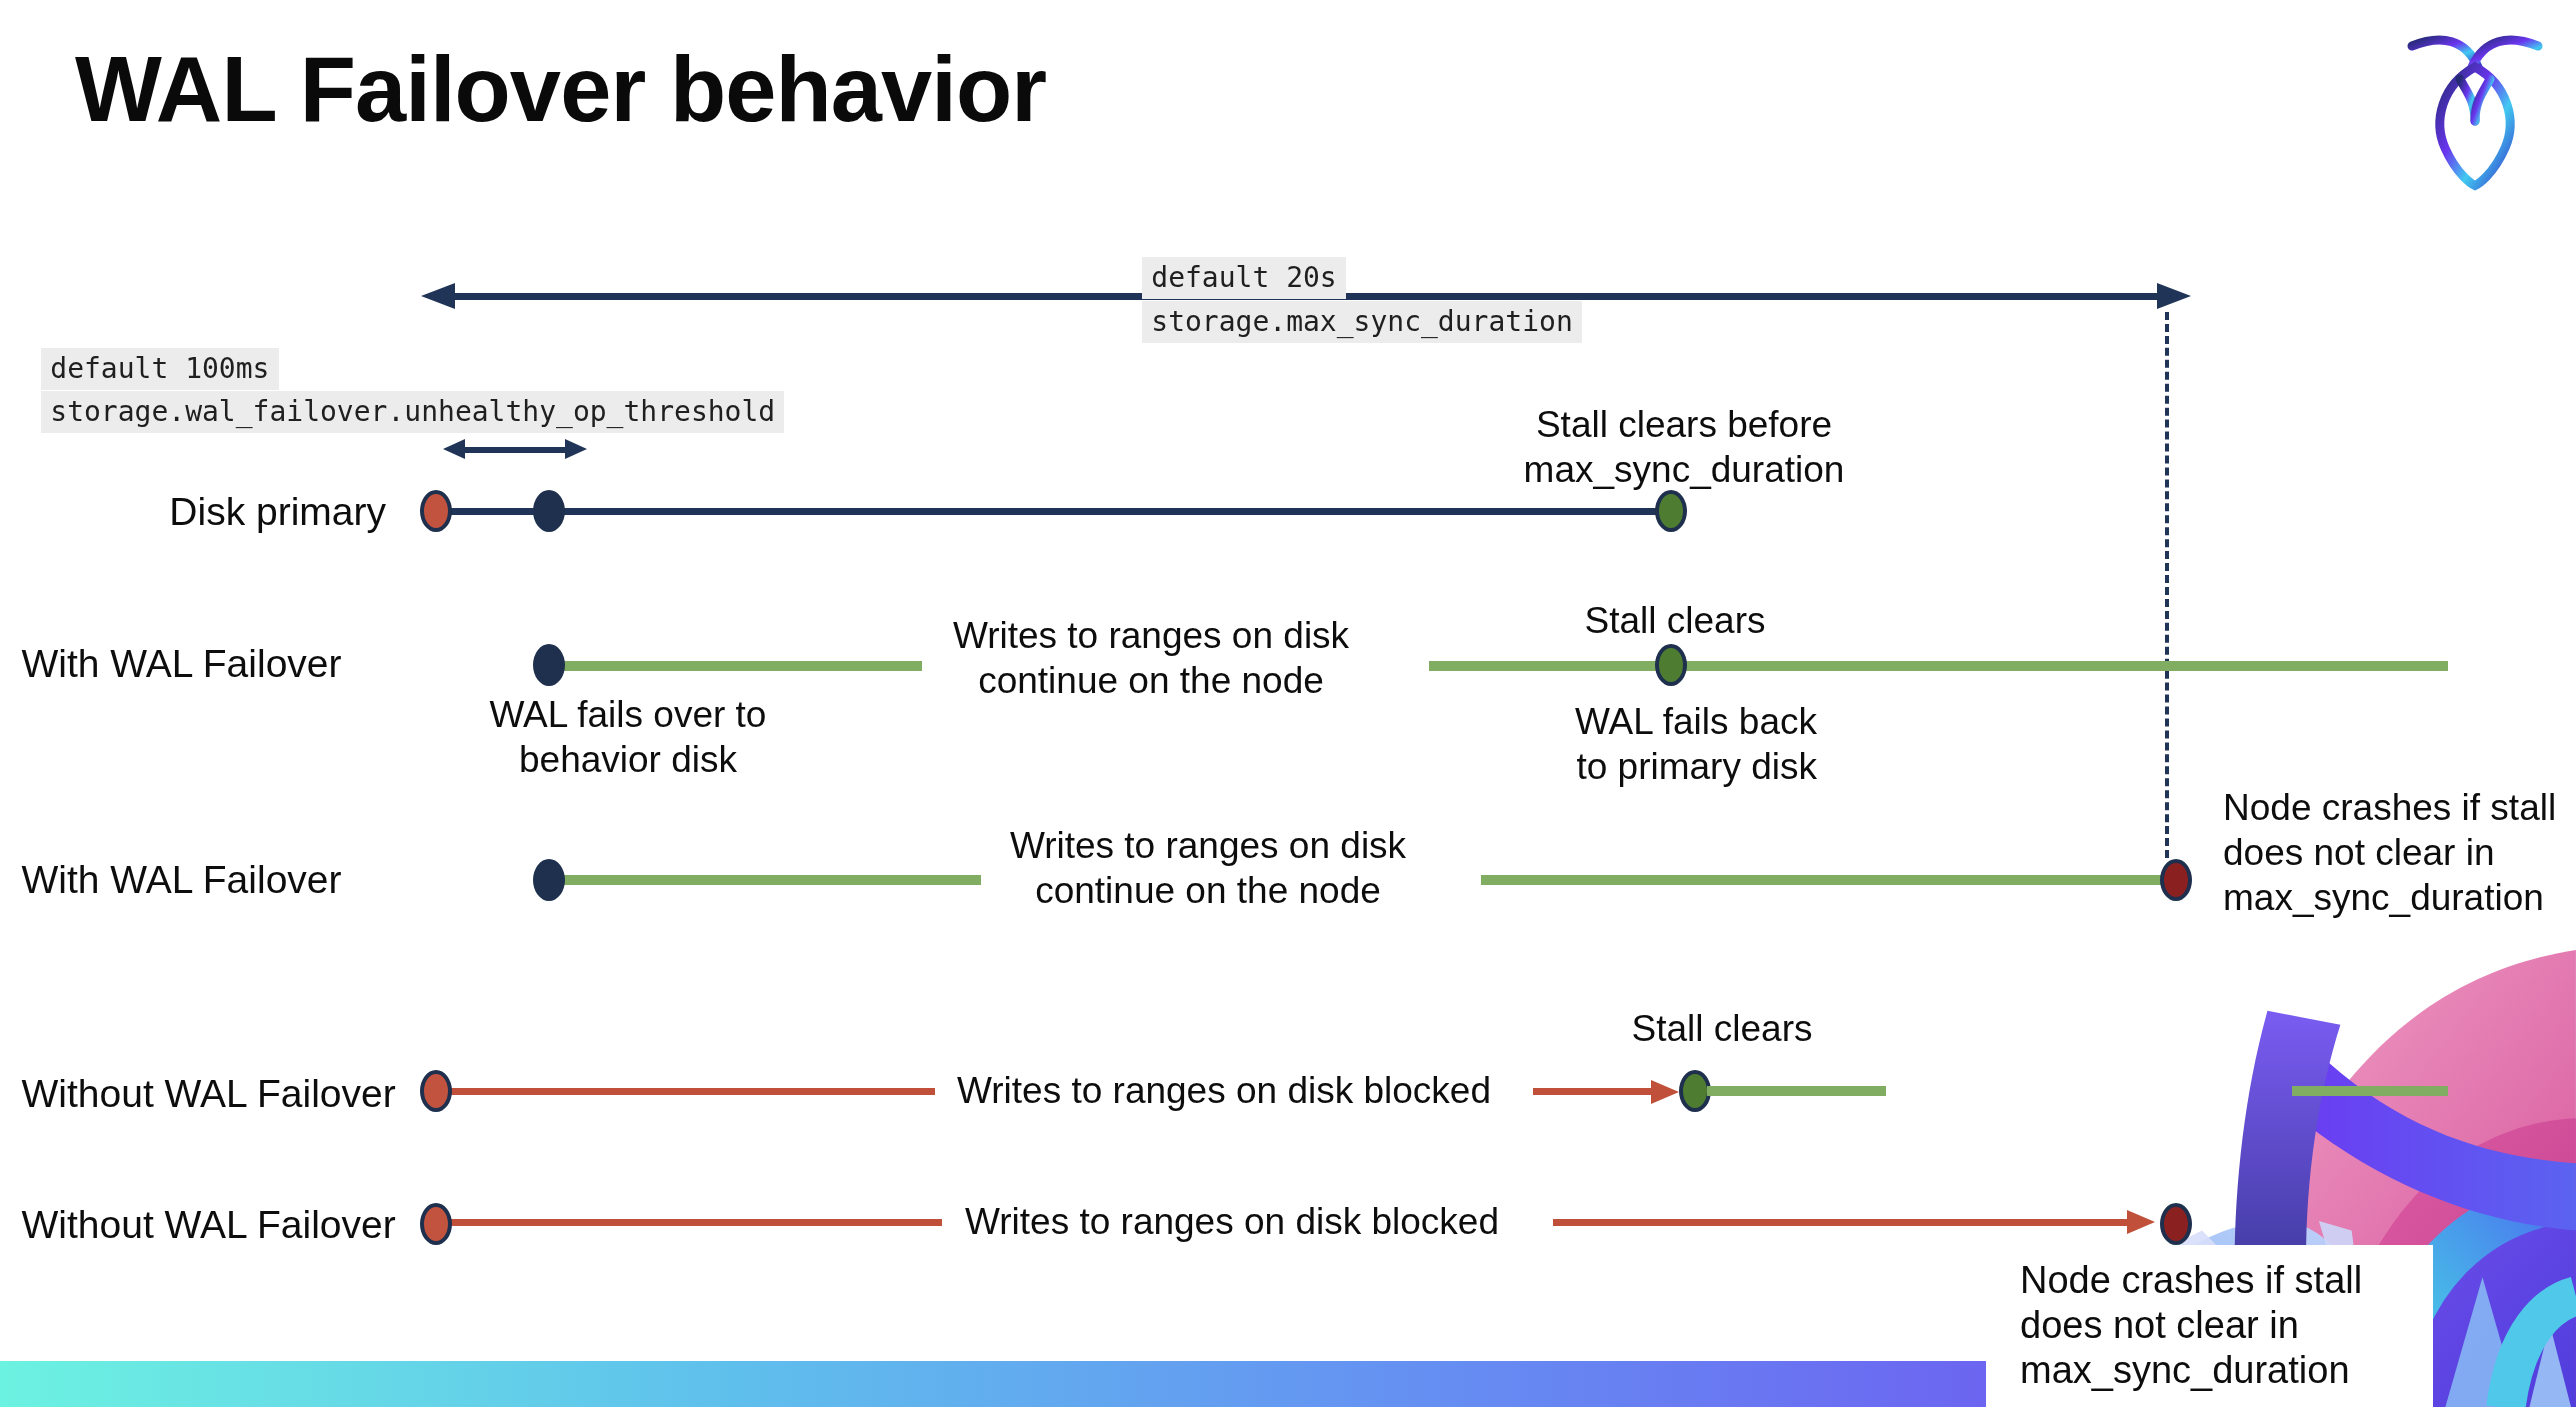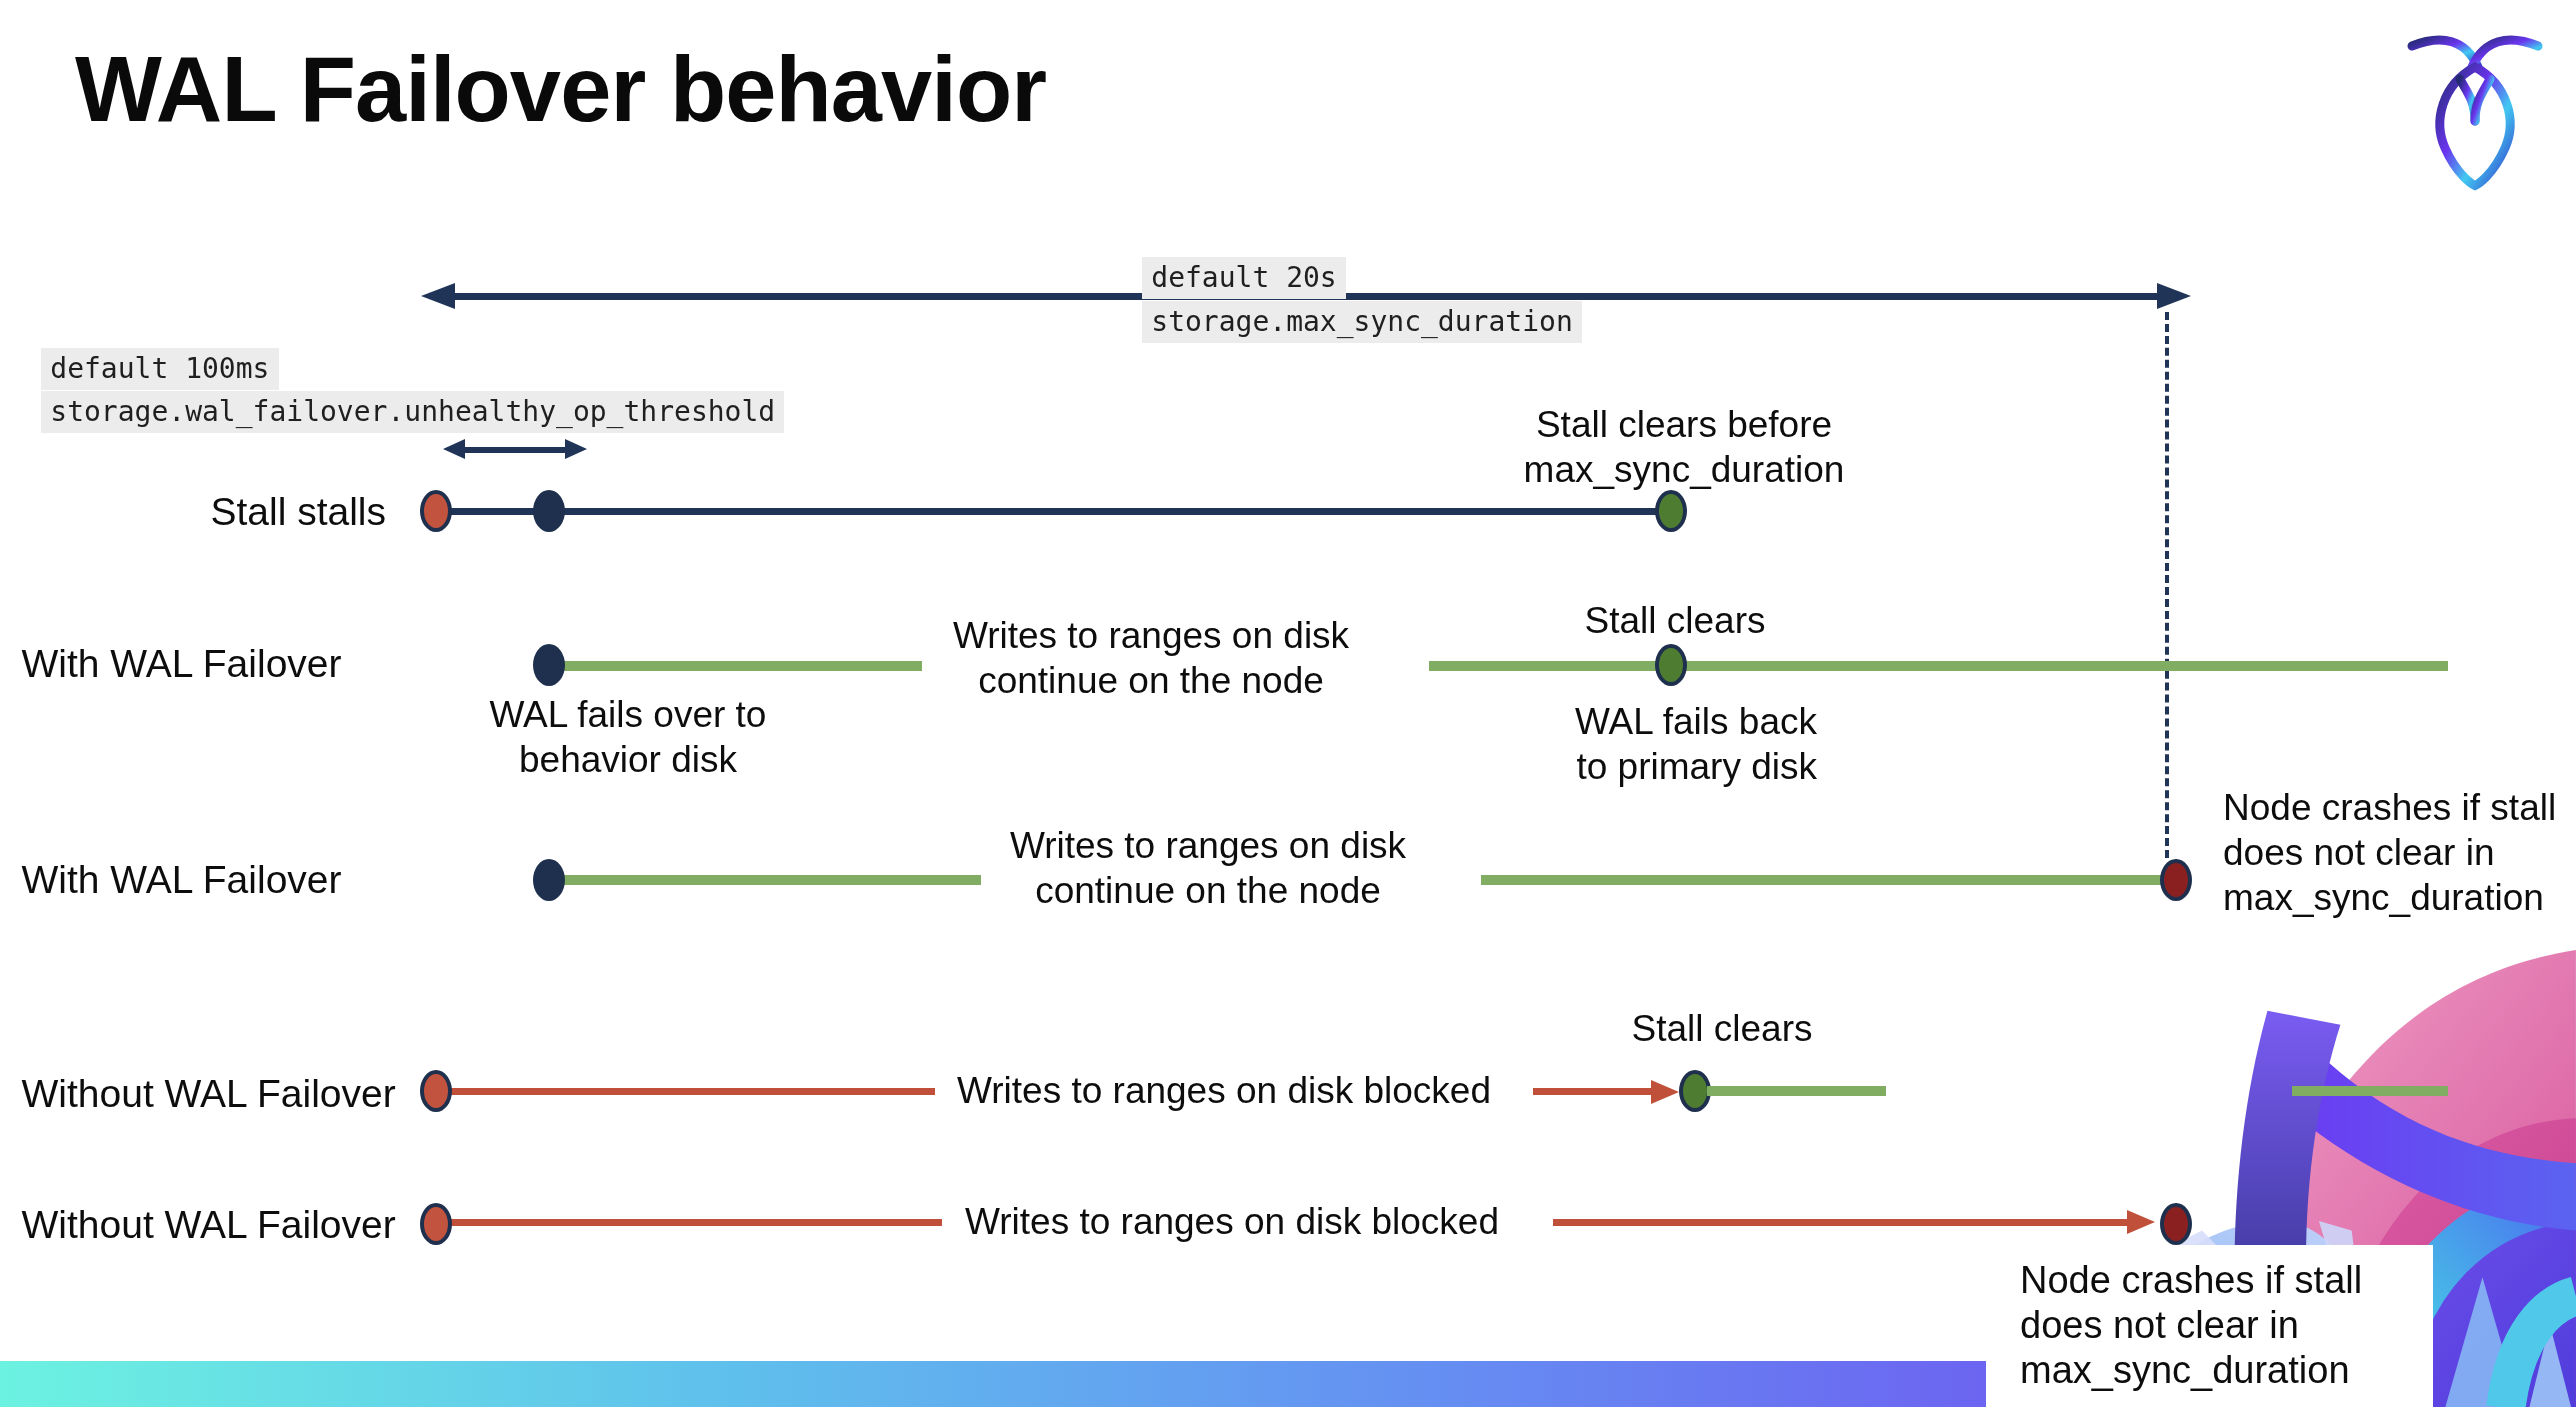--- a/index.html
+++ b/index.html
@@ -111,21 +111,21 @@
   <div class="mono" style="left:1142px;top:301px;">storage.max_sync_duration</div>
 
   <div class="mono" style="left:41px;top:348px;">default 100ms</div>
   <div class="mono" style="left:41px;top:391px;">storage.wal_failover.unhealthy_op_threshold</div>
   <div class="hline navy-l" style="left:460px;top:447px;width:108px;height:5.6px;"></div>
   <div class="tri" style="left:443px;top:439px;border-top:10.3px solid transparent;border-bottom:10.3px solid transparent;border-right:22.4px solid #203457;"></div>
   <div class="tri" style="left:565px;top:439px;border-top:10.3px solid transparent;border-bottom:10.3px solid transparent;border-left:22.4px solid #203457;"></div>
 
   <div class="dashed-v" style="left:2165px;top:312px;height:546px;"></div>
 
-  <div class="rowlabel" style="left:150px;top:487px;width:236px;text-align:right;">Stall stalls</div>
+  <div class="rowlabel" style="left:150px;top:487px;width:236px;text-align:right;">Disk primary</div>
   <div class="hline navy-l" style="left:436px;top:508px;width:1235px;"></div>
   <div class="dot dot-red" style="left:436px;top:511px;"></div>
   <div class="dot dot-navy" style="left:549px;top:511px;"></div>
   <div class="dot dot-green" style="left:1671px;top:511px;"></div>
   <div class="ann" style="left:1684px;top:402px;">
     <div>Stall clears before</div>
     <div>max_sync_duration</div>
   </div>
 
   <div class="rowlabel" style="left:21.5px;top:639px;">With WAL Failover</div>

